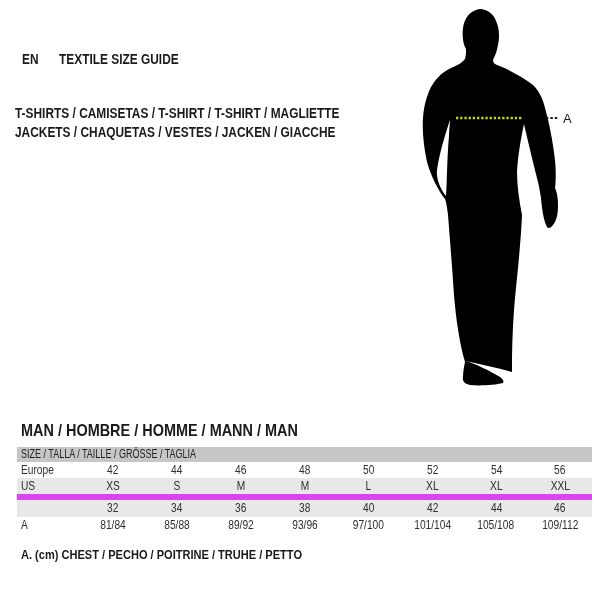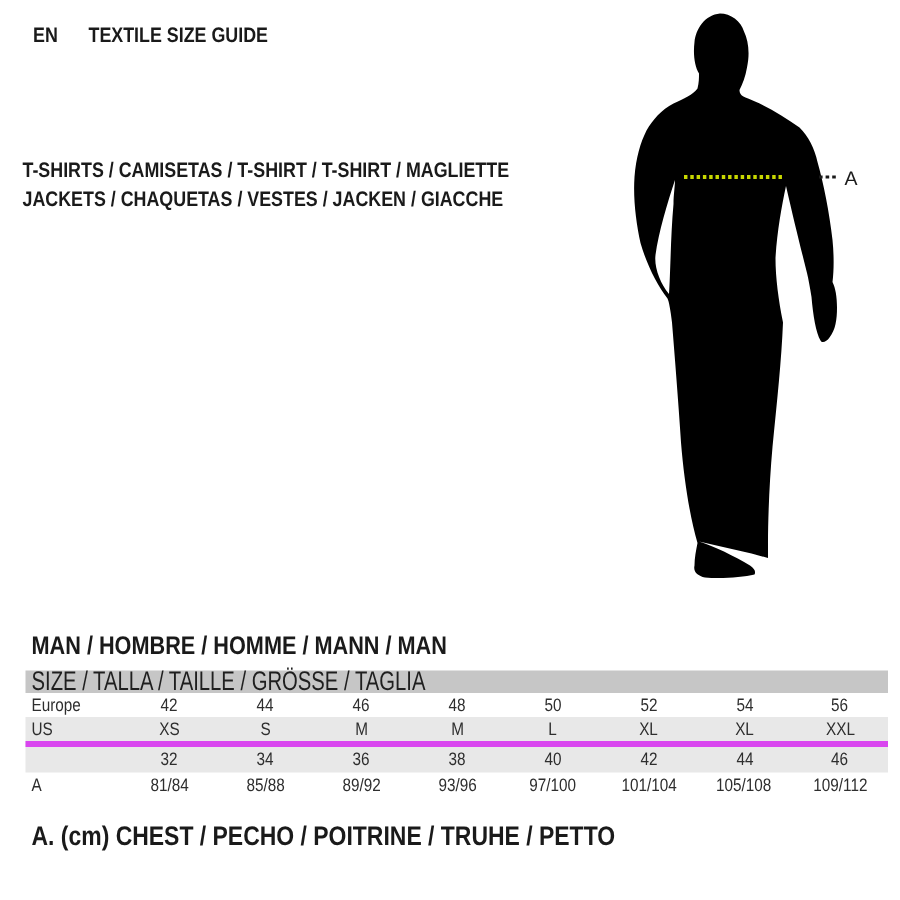--- a/index.html
+++ b/index.html
@@ -7,45 +7,45 @@
     width:600px;height:600px;position:relative;overflow:hidden;
     background:#ffffff;
     font-family:"Liberation Sans","DejaVu Sans",sans-serif;
     color:#1a1a1a;
   }
   .cond{display:inline-block;transform:scaleX(.85);transform-origin:0 50%;white-space:nowrap;}
   .cond-c{display:inline-block;transform:scaleX(.85);transform-origin:50% 50%;white-space:nowrap;}
 
   
   .lang-block{position:absolute;left:22px;top:14px;}
-  .lang-row{height:18.5px;line-height:18.5px;font-weight:bold;font-size:14px;}
+  .lang-row{height:18.5px;line-height:18.5px;font-weight:bold;font-size:14px;margin-top:36px;}
   .lang-code{display:inline-block;width:37px;vertical-align:top;}
   
   .categories{position:absolute;left:15px;top:104px;}
   .cat-line{height:18.5px;line-height:18.5px;font-weight:bold;font-size:14px;}
 
   
   .figure-wrap{position:absolute;left:400px;top:0;width:200px;height:420px;}
 
   
   .man-heading{position:absolute;left:21px;top:421px;font-weight:bold;font-size:17px;}
 
   
   .size-table{position:absolute;left:17px;top:447px;width:575px;font-size:12px;color:#2e2e2e;}
-  .t-header{height:15px;line-height:15px;background:#c6c6c6;color:#1f1f1f;font-size:18px;padding-left:4px;}
+  .t-header{height:15px;line-height:15px;background:#c6c6c6;color:#1f1f1f;font-size:12px;padding-left:4px;}
   .t-header .cond{transform:scaleX(.75);}
   .t-row{display:flex;height:17px;line-height:17px;justify-content:flex-end;}
   .t-row.shaded{background:#e8e8e8;}
-  .t-row.shaded.gapline{border-bottom:4px solid #d946ef;height:16px;line-height:16px;}
+  .t-row.shaded.gapline{border-bottom:6px solid #d946ef;height:16px;line-height:16px;}
   .t-row.first{height:16px;line-height:16px;}
   .cell-label{width:60px;padding-left:4px;}
   .cell{flex:1;text-align:center;}
 
   
-  .footnote{position:absolute;left:21px;top:547px;font-weight:bold;font-size:18px;}
+  .footnote{position:absolute;left:21px;top:547px;font-weight:bold;font-size:13px;}
 </style>
 </head>
 <body>
 
 <div class="lang-block">
   <div class="lang-row">
     <span class="lang-code cond">EN</span><span class="cond">TEXTILE SIZE GUIDE</span>
   </div>
 </div>
 

